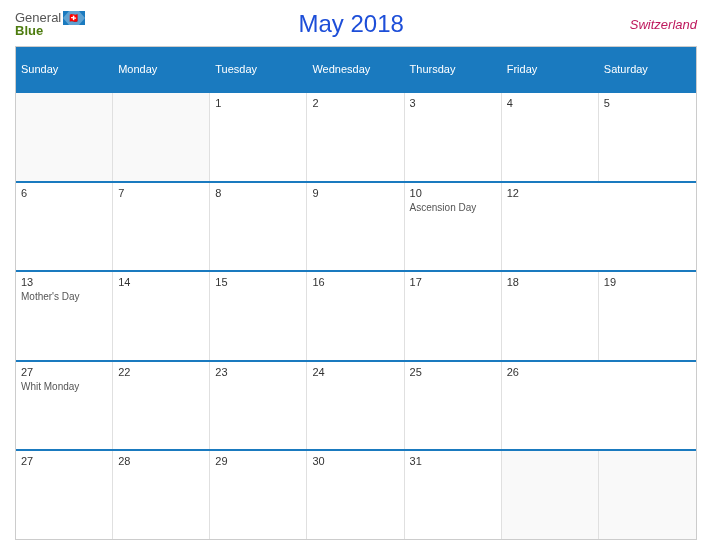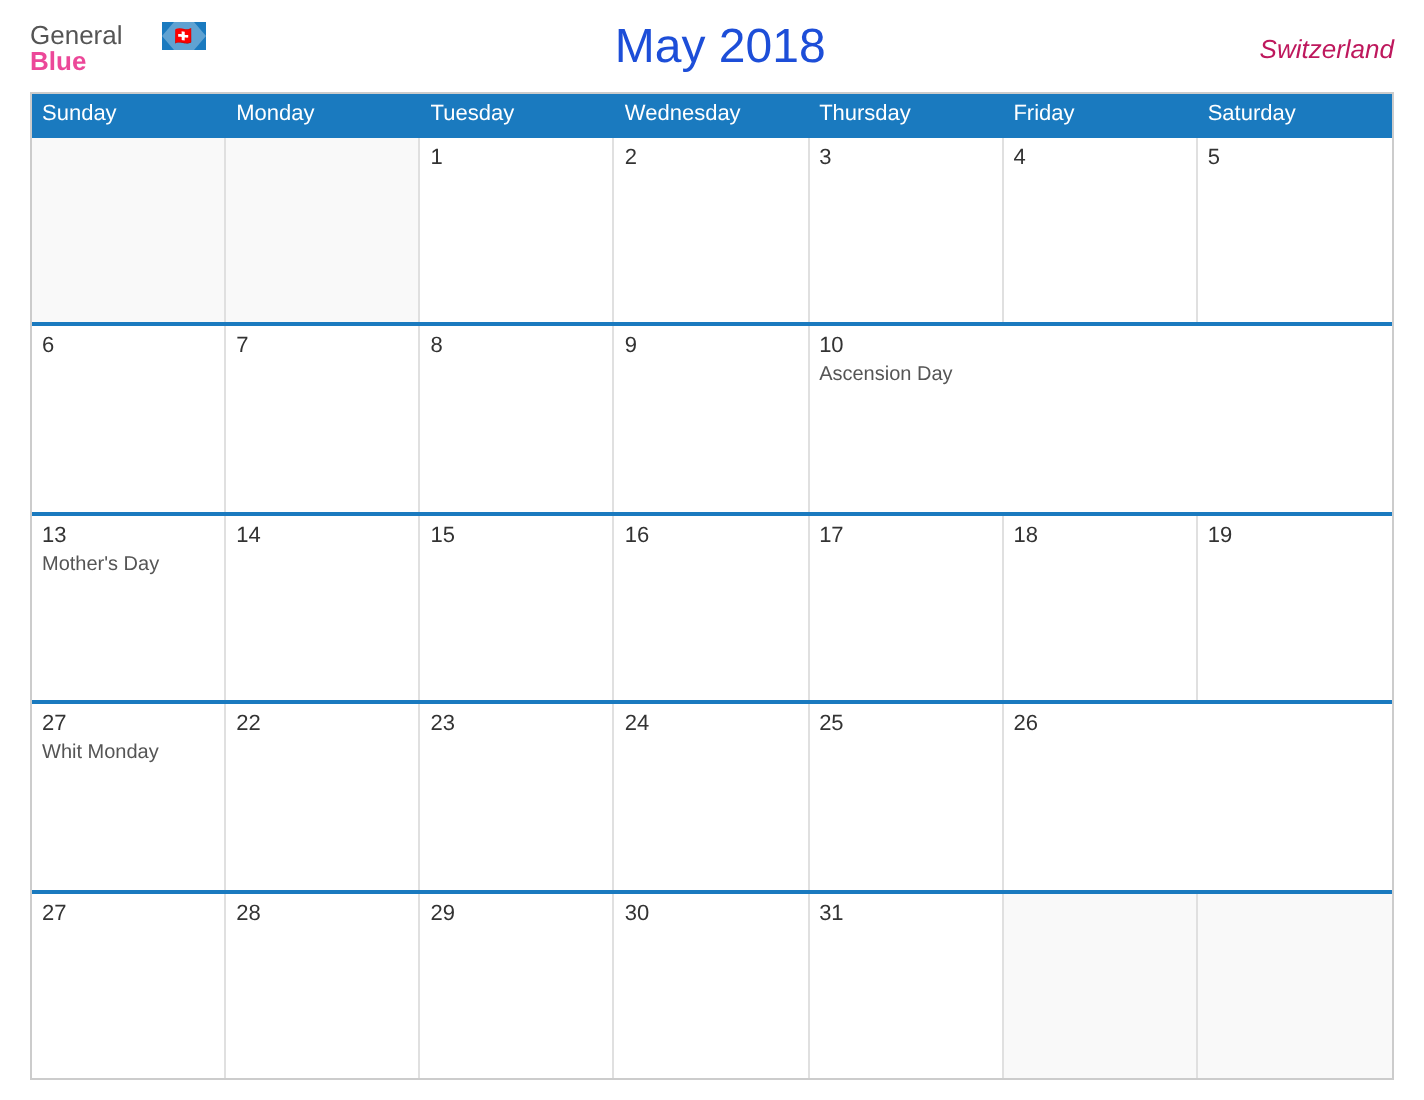--- a/index.html
+++ b/index.html
@@ -27,25 +27,25 @@
       display: flex;
       flex-direction: column;
       align-items: flex-start;
     }
     .logo-general {
       font-size: 13px;
       color: #555;
       font-weight: normal;
       display: flex;
       align-items: center;
-      gap: 20px;
+      gap: 2px;
     }
     .logo-blue {
       font-size: 13px;
-      color: #ec4899;
+      color: #4d7c0f;
       font-weight: bold;
       margin-top: -2px;
     }
     .title {
       font-size: 24px;
       color: #1d4ed8;
       font-weight: normal;
       text-align: center;
       flex: 1;
     }
@@ -63,21 +63,21 @@
       flex-direction: column;
     }
     .cal-header-row {
       display: grid;
       grid-template-columns: repeat(7, 1fr);
       background: #1a7abf;
     }
     .cal-header-cell {
       color: #fff;
       font-size: 11px;
-      padding: 4px 5px;
+      padding: 16px 5px;
       font-weight: normal;
       text-align: left;
     }
     .cal-body {
       flex: 1;
       display: flex;
       flex-direction: column;
     }
     .cal-week {
       display: grid;
@@ -172,20 +172,23 @@
           <div class="cal-cell">
             <span class="cal-day-num">8</span>
           </div>
           <div class="cal-cell">
             <span class="cal-day-num">9</span>
           </div>
           <div class="cal-cell">
             <span class="cal-day-num">10</span>
             <div class="cal-event">Ascension Day</div>
           </div>
+          <div class="cal-cell">
+            <span class="cal-day-num">12</span>
+          </div>
         </div>
         <div class="cal-week">
           <div class="cal-cell">
             <span class="cal-day-num">13</span>
             <div class="cal-event">Mother's Day</div>
           </div>
           <div class="cal-cell">
             <span class="cal-day-num">14</span>
           </div>
           <div class="cal-cell">

